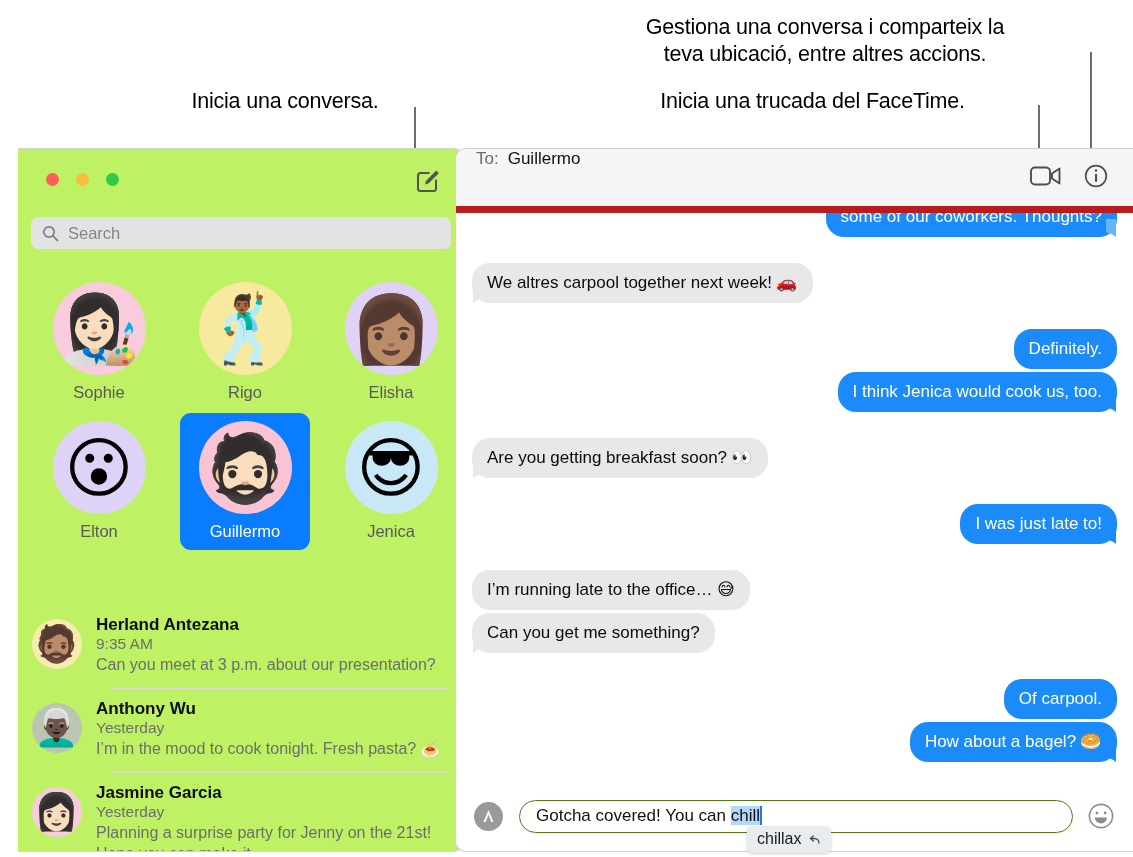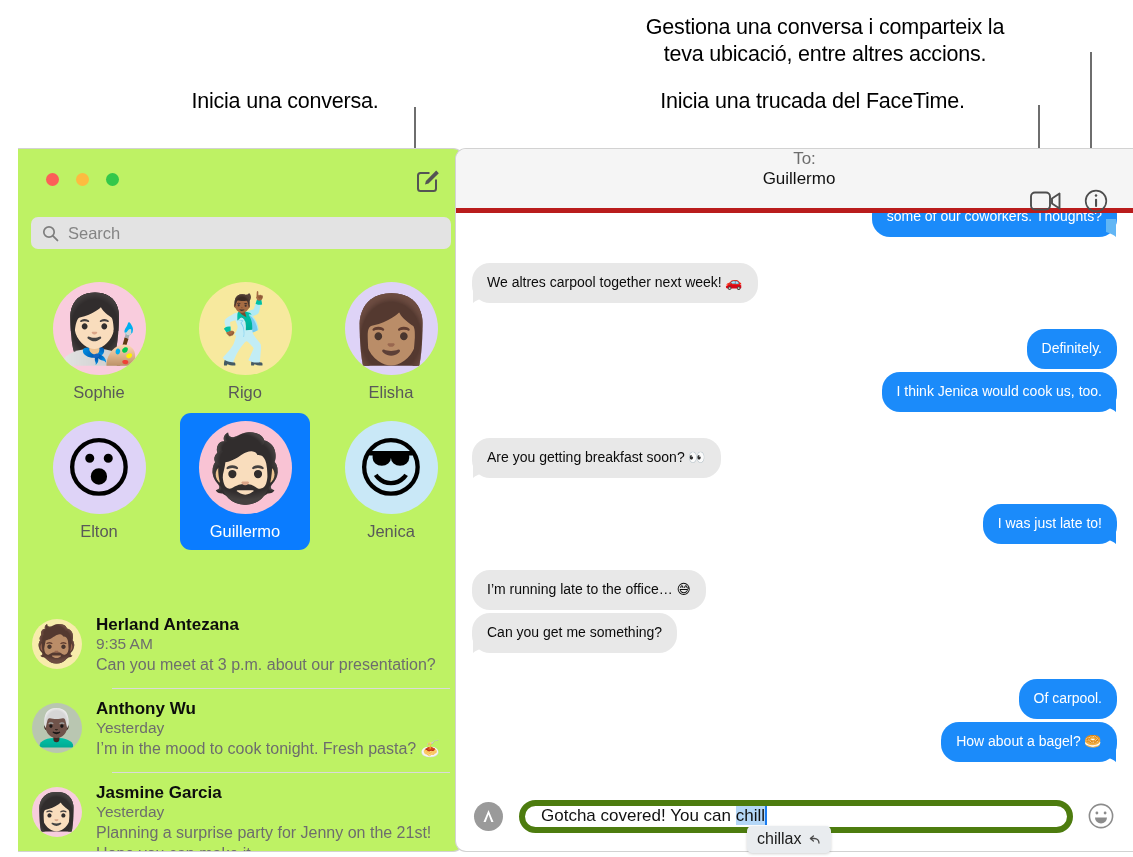--- a/index.html
+++ b/index.html
@@ -82,57 +82,57 @@
   
   .main{
     position:absolute;left:455px;top:0;width:678px;height:704px;
     background:#ffffff;
     border:1px solid #d2d2d2;border-right:none;
     border-top-left-radius:11px;border-bottom-left-radius:11px;
     box-sizing:border-box;overflow:hidden;
   }
   .mhead{
     position:absolute;top:0;left:0;right:0;height:64px;
-    background:#f5f5f5;border-bottom:5px solid #b91c1c;
-    display:flex;align-items:center;box-sizing:border-box;flex-direction:column;
+    background:#f5f5f5;border-bottom:7px solid #b91c1c;
+    display:flex;box-sizing:border-box;
   }
   .mhead .to{margin-left:20px;font-size:17px;color:#6d6d6d;}
   .mhead .who{margin-left:9px;font-size:17px;color:#111;}
   .mhead .acts{margin-left:auto;display:flex;align-items:center;gap:23px;margin-right:25px;}
 
   .thread{
     position:absolute;top:64px;left:0;right:0;bottom:70px;
     padding:0 16px;box-sizing:border-box;overflow:hidden;
   }
   .msg{display:flex;margin-bottom:3px;position:relative;}
   .msg.out{justify-content:flex-end;}
   .msg.in{justify-content:flex-start;}
   .gap{height:23px;}
   .bub{
     max-width:78%;padding:9px 15px 10px 15px;border-radius:18px;
-    font-size:14px;line-height:21px;position:relative;box-sizing:border-box;
+    font-size:17px;line-height:21px;position:relative;box-sizing:border-box;
   }
   .msg.in .bub{background:#e8e8e8;color:#0b0b0b;}
   .msg.out .bub{background:#1b8bfa;color:#fff;}
   .bub.faded{background:#62b6f5;}
   
   .tail{position:absolute;bottom:0;width:16px;height:18px;}
   .msg.in .tail{left:-5px;}
   .msg.out .tail{right:-5px;}
 
   .composer{
     position:absolute;left:0;right:0;bottom:0;height:70px;
     display:flex;align-items:center;padding:0 18px;box-sizing:border-box;
   }
   .appsbtn{
     width:29px;height:29px;border-radius:50%;background:#9a9a9a;
     display:flex;align-items:center;justify-content:center;flex:none;
   }
   .inputwrap{
-    flex:1;margin:0 14px 0 16px;height:33px;border:6px solid #4d7c0f;
+    flex:1;margin:0 14px 0 16px;height:33px;border:1px solid #4d7c0f;
     border-radius:17px;display:flex;align-items:center;padding:0 16px;
     box-sizing:border-box;background:#fff;position:relative;
   }
   .intext{font-size:17px;color:#111;white-space:pre;}
   .sel{background:#b4d7f8;}
   .caret{display:inline-block;width:2px;height:19px;background:#1b7cf0;
     vertical-align:-4px;margin-left:0px;}
   .emojibtn{width:28px;height:28px;flex:none;}
   .suggest{
     position:absolute;left:0;top:0;

